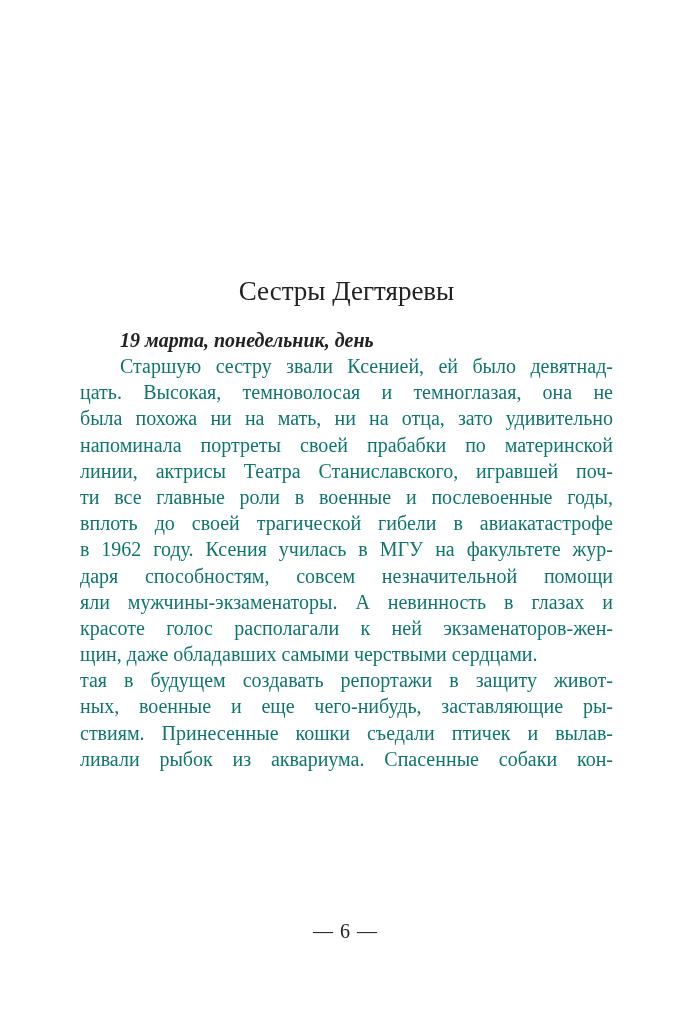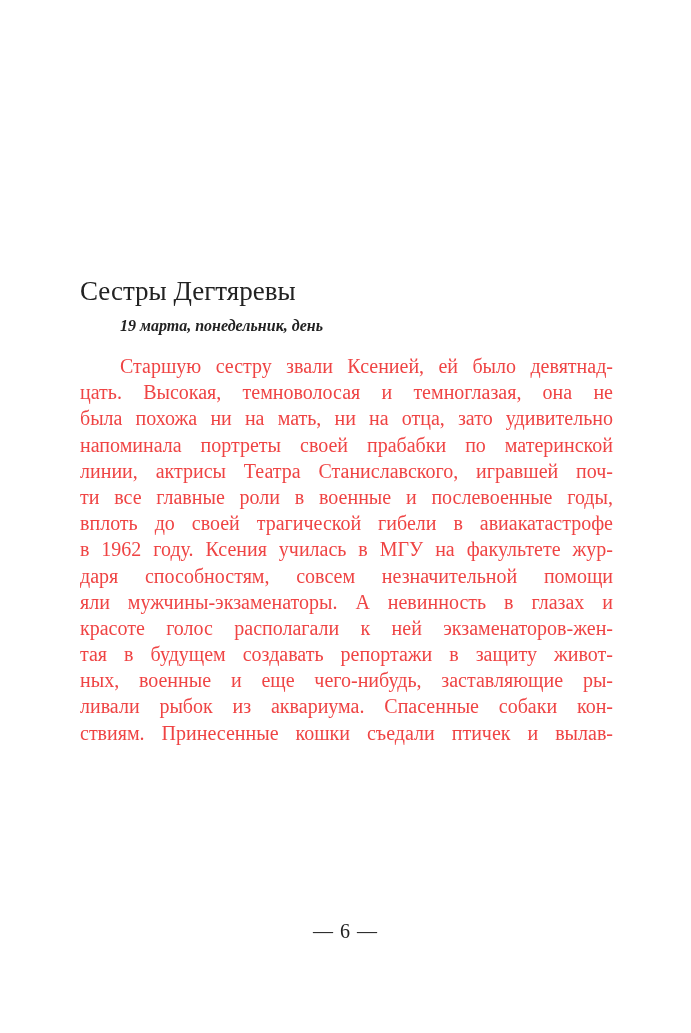--- a/index.html
+++ b/index.html
@@ -15,55 +15,55 @@
     font-family: "Liberation Serif", "DejaVu Serif", serif;
     color: #222222;
     overflow: hidden;
   }
   .chapter-title {
     position: absolute;
     top: 274px;
     left: 80px;
     width: 533px;
     margin: 0;
-    text-align: left;
+    text-align: center;
     font-size: 27px;
     font-weight: normal;
     line-height: 34px;
     color: #222222;
   }
   .dateline {
     position: absolute;
-    top: 313px;
+    top: 327px;
     left: 80px;
     width: 533px;
     margin: 0;
     padding-left: 40px;
     box-sizing: border-box;
-    font-size: 16px;
+    font-size: 20px;
     font-style: italic;
     font-weight: bold;
     line-height: 26px;
     color: #222222;
   }
   .body-text {
     position: absolute;
     top: 353px;
     left: 80px;
     width: 533px;
   }
   .body-line {
     font-size: 20px;
     line-height: 26.2px;
     height: 26.2px;
     overflow: hidden;
     text-align: justify;
     text-align-last: justify;
     white-space: normal;
-    color: #ef4444;
+    color: #0f766e;
   }
   .body-line.indent {
     text-indent: 40px;
   }
   .body-line.para-end {
     text-align-last: left;
   }
   .page-footer {
     position: absolute;
     top: 918px;
@@ -90,22 +90,23 @@
     <div class="body-line">цать. Высокая, темноволосая и темноглазая, она не</div>
     <div class="body-line">была похожа ни на мать, ни на отца, зато удивительно</div>
     <div class="body-line">напоминала портреты своей прабабки по материнской</div>
     <div class="body-line">линии, актрисы Театра Станиславского, игравшей поч-</div>
     <div class="body-line">ти все главные роли в военные и послевоенные годы,</div>
     <div class="body-line">вплоть до своей трагической гибели в авиакатастрофе</div>
     <div class="body-line">в 1962 году. Ксения училась в МГУ на факультете жур-</div>
     <div class="body-line">даря способностям, совсем незначительной помощи</div>
     <div class="body-line">яли мужчины-экзаменаторы. А невинность в глазах и</div>
     <div class="body-line">красоте голос располагали к ней экзаменаторов-жен-</div>
+    <div class="body-line para-end">щин, даже обладавших самыми черствыми сердцами.</div>
 
     <div class="body-line">тая в будущем создавать репортажи в защиту живот-</div>
     <div class="body-line">ных, военные и еще чего-нибудь, заставляющие ры-</div>
+    <div class="body-line">ствиям. Принесенные кошки съедали птичек и вылав-</div>
     <div class="body-line">ливали рыбок из аквариума. Спасенные собаки кон-</div>
-    <div class="body-line">ствиям. Принесенные кошки съедали птичек и вылав-</div>
   </div>
 
   <div class="page-footer">— 6 —</div>
 
 </div>
 
 </body></html>

